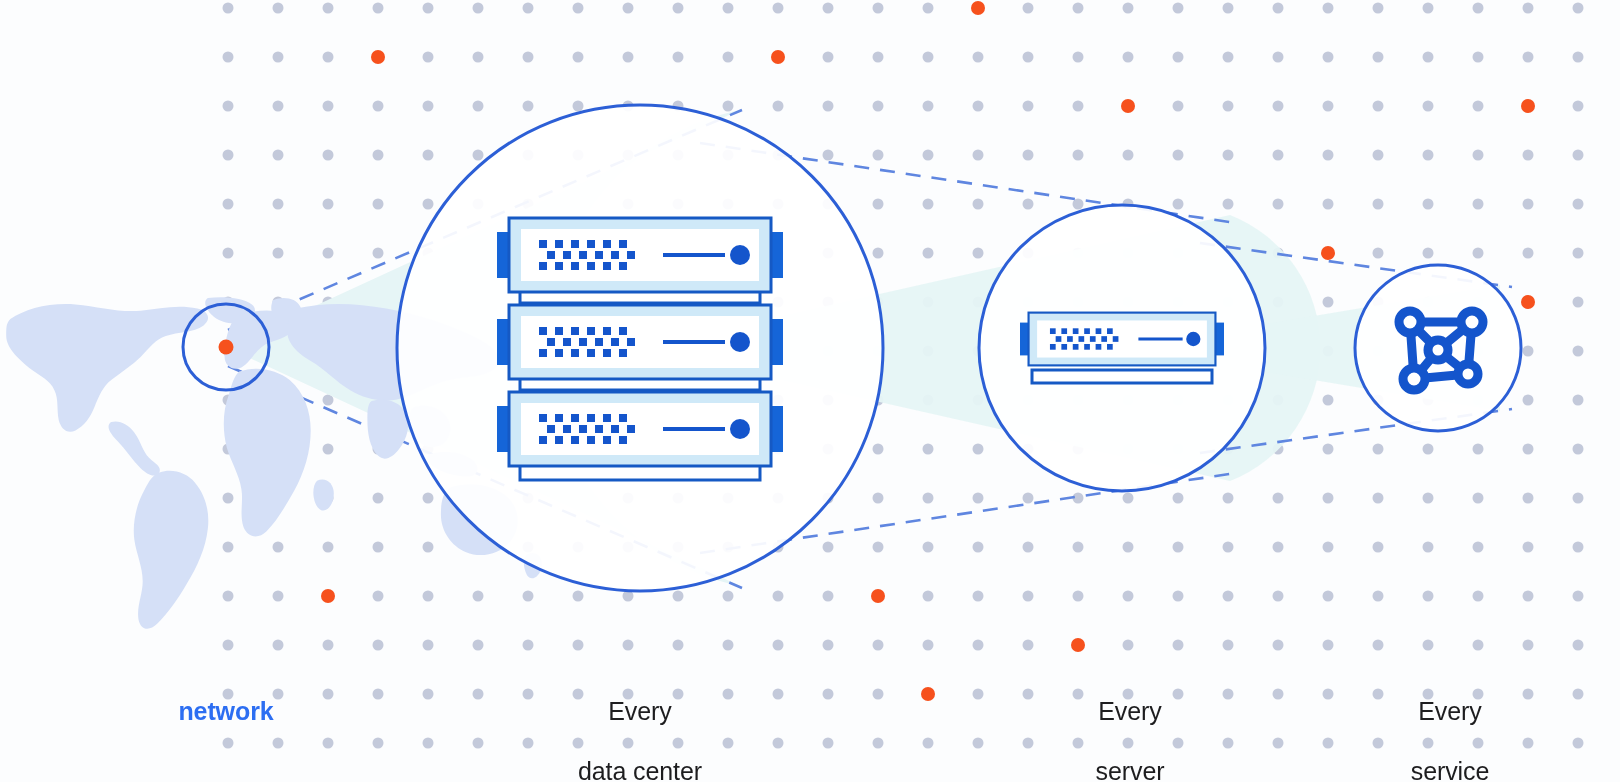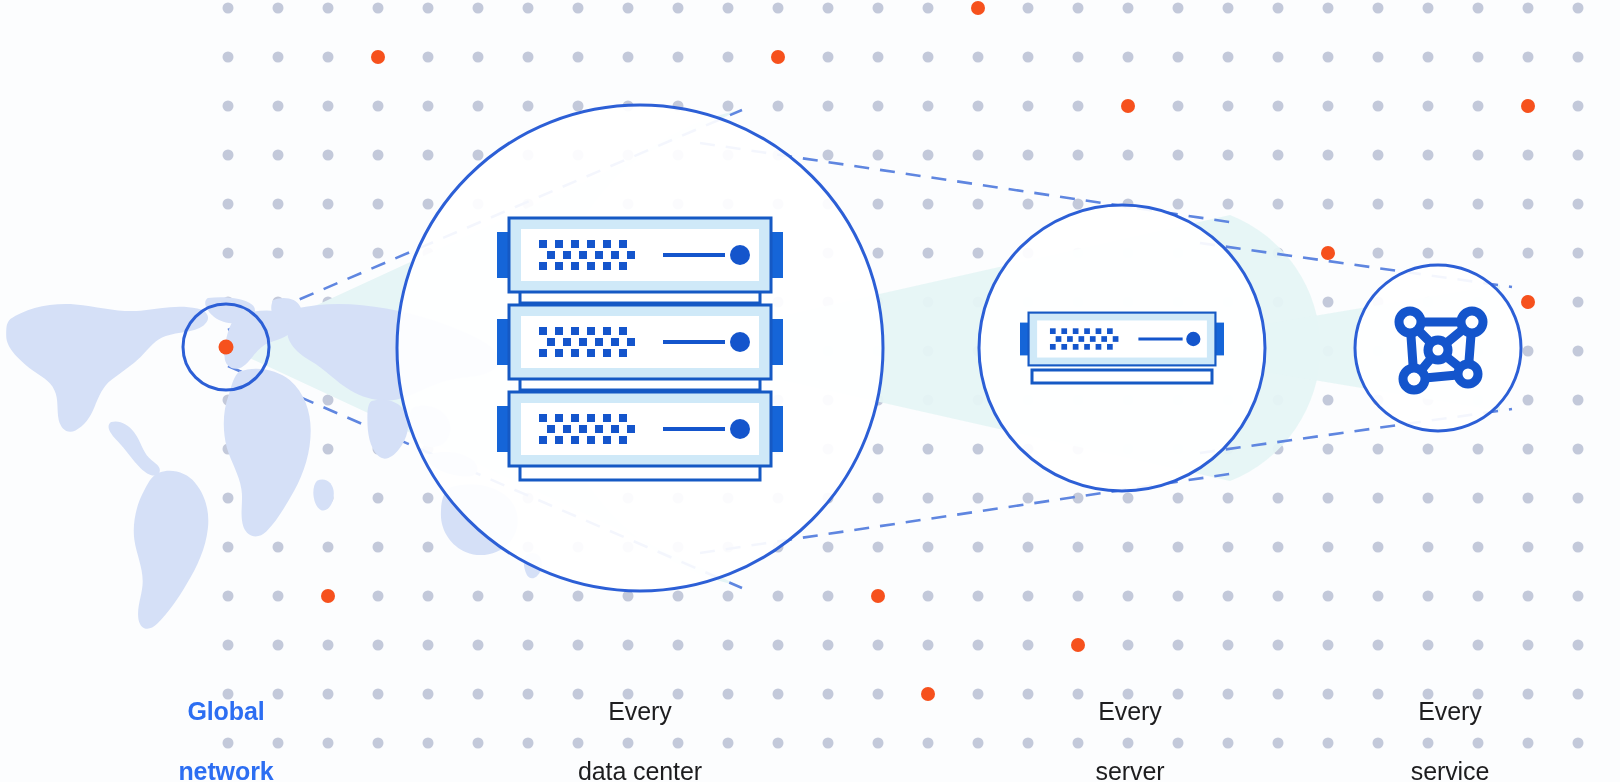--- a/index.html
+++ b/index.html
@@ -643,21 +643,20 @@
         <circle cx="1472" cy="322" r="11" fill="#ffffff" stroke-width="9"></circle>
         <circle cx="1438" cy="350" r="10" fill="#ffffff" stroke-width="9"></circle>
         <circle cx="1414" cy="379" r="11" fill="#ffffff" stroke-width="9"></circle>
         <circle cx="1468" cy="374" r="10" fill="#ffffff" stroke-width="9"></circle>
       </g>
     </g>
 
   </svg>
 
   <div class="label accent" style="left:126px; top:666px; width:200px;">
-    <span class="label-line">Global</span>
     <span class="label-line">network</span>
   </div>
 
   <div class="label" style="left:540px; top:666px; width:200px;">
     <span class="label-line">Every</span>
     <span class="label-line">data center</span>
   </div>
 
   <div class="label" style="left:1030px; top:666px; width:200px;">
     <span class="label-line">Every</span>

